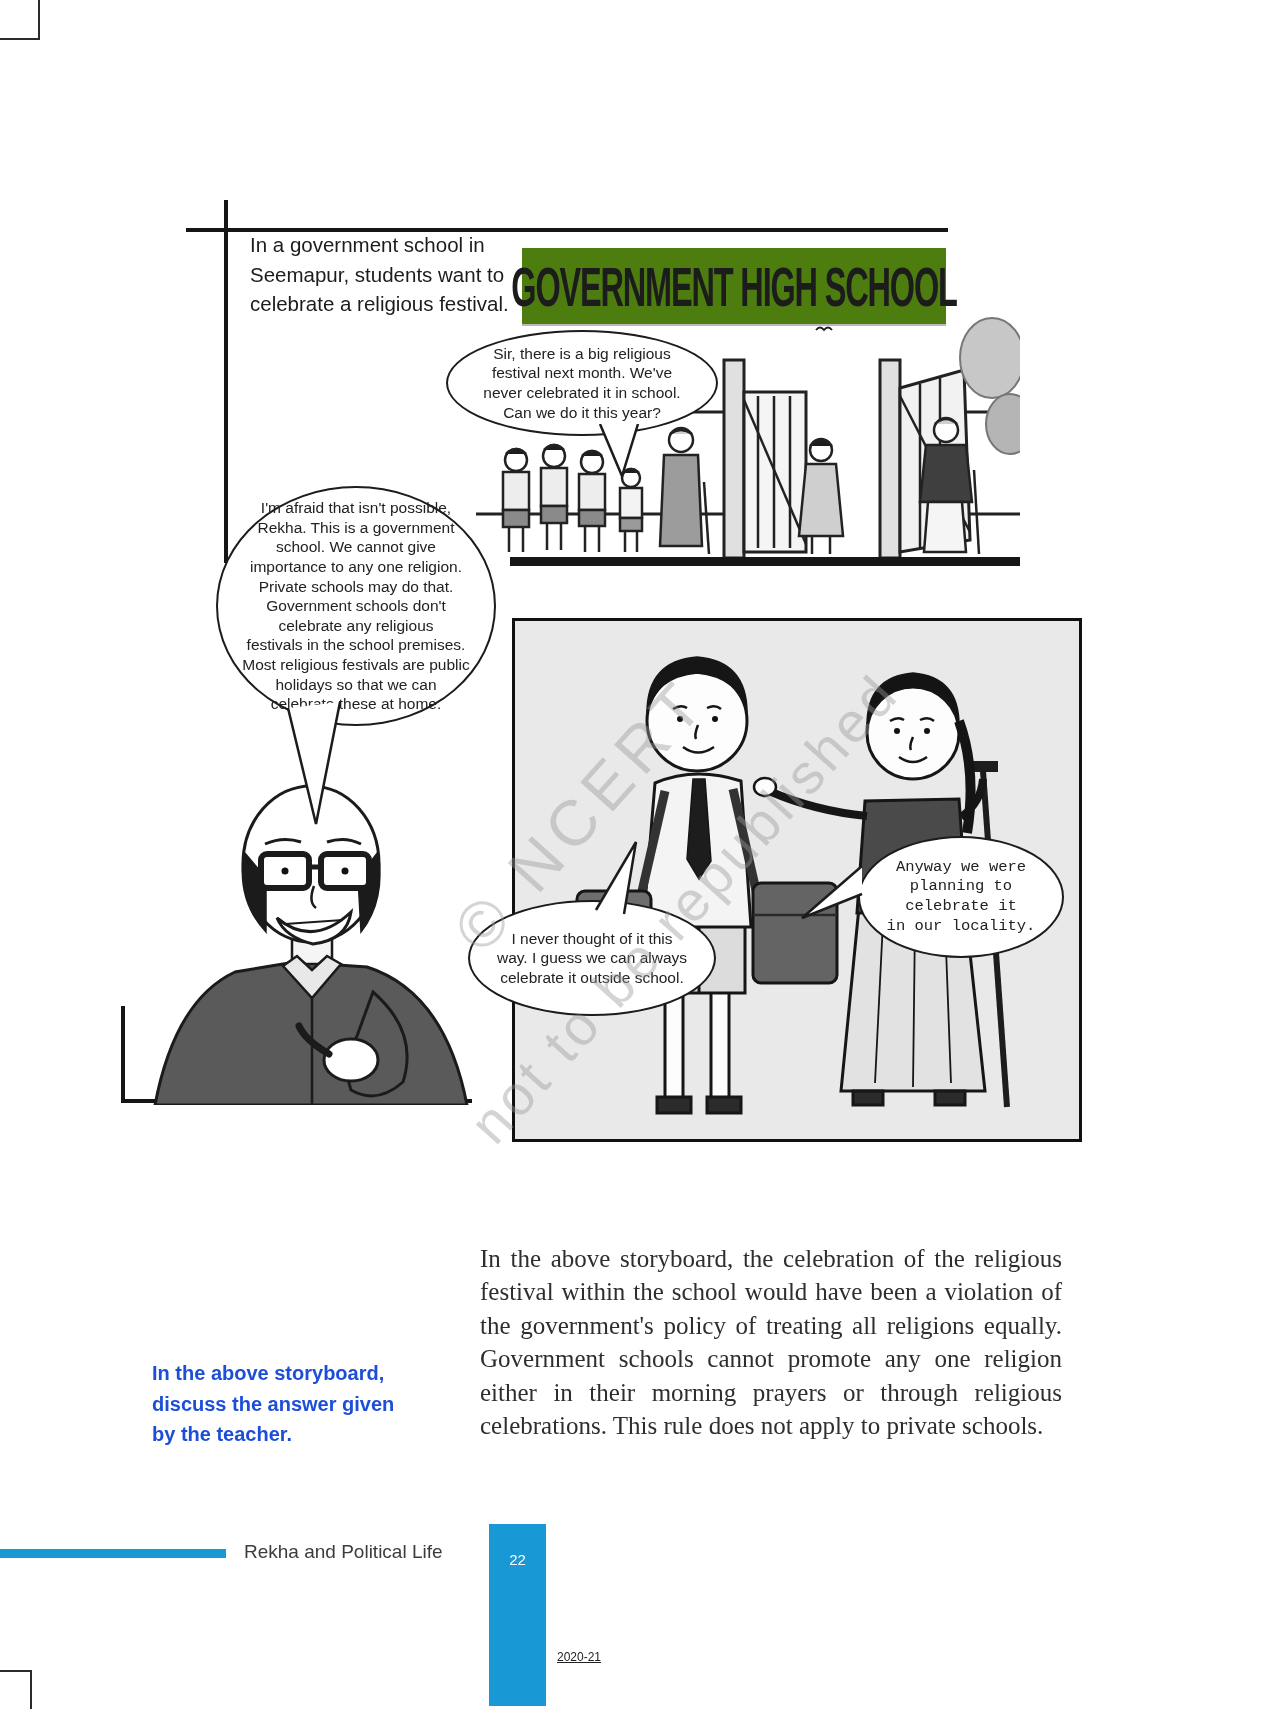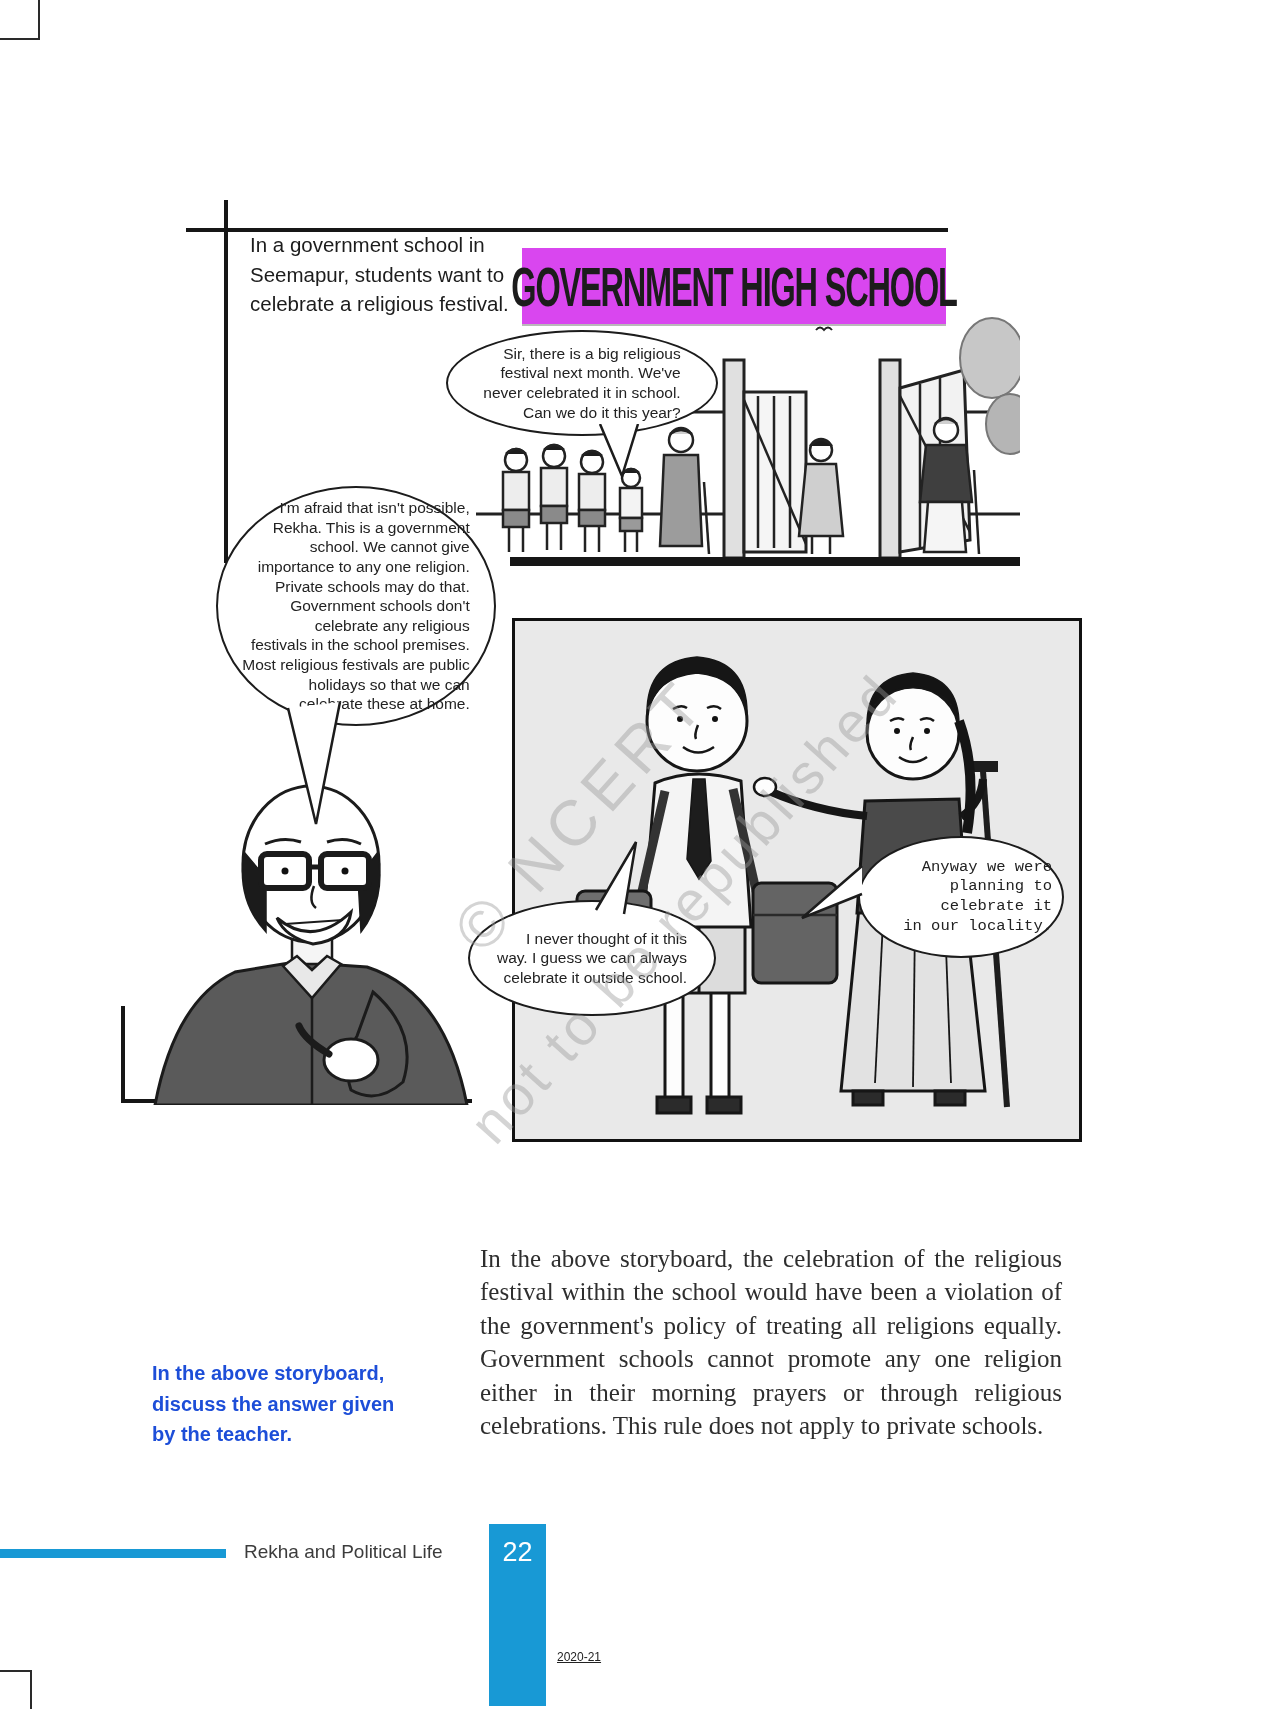--- a/index.html
+++ b/index.html
@@ -12,38 +12,38 @@
   .crop-bl{position:absolute;left:0;top:1670px;width:30px;height:39px;
            border-right:2px solid #2a2a2a;border-top:2px solid #2a2a2a;}
 
   
   .rule-h{position:absolute;left:186px;top:228px;width:762px;height:4px;background:#161616;z-index:0;}
   .rule-v{position:absolute;left:224px;top:200px;width:4px;height:363px;background:#161616;z-index:0;}
 
   .intro{position:absolute;left:250px;top:230px;width:280px;font-size:20.5px;line-height:29.5px;
          color:#1c1c1c;white-space:pre-line;z-index:2;}
 
-  .banner{position:absolute;left:522px;top:248px;width:424px;height:76px;background:#d946ef;
+  .banner{position:absolute;left:522px;top:248px;width:424px;height:76px;background:#4d7c0f;
           display:flex;align-items:center;justify-content:center;z-index:2;
           border-bottom:2px solid #b9b9b9;}
   .banner span{font-weight:700;font-size:56px;letter-spacing:-2px;color:#1c1c1c;white-space:nowrap;
                transform:scaleX(0.58);transform-origin:center;}
 
   .scene1{position:absolute;left:476px;top:300px;width:544px;height:272px;z-index:1;}
   .panel2{position:absolute;left:512px;top:618px;width:570px;height:524px;border:3px solid #111;
           box-sizing:border-box;background:#e9e9e9;z-index:1;}
   .teacher-fig{position:absolute;left:115px;top:760px;width:365px;height:345px;z-index:2;}
   .lframe-v{position:absolute;left:121px;top:1006px;width:4px;height:97px;background:#161616;z-index:1;}
   .lframe-h{position:absolute;left:121px;top:1099px;width:351px;height:4px;background:#161616;z-index:1;}
 
   
   .bubble{position:absolute;background:#fff;border:2.5px solid #1c1c1c;border-radius:50%;
           display:flex;align-items:center;justify-content:center;z-index:4;
           font-size:15.5px;line-height:19.6px;color:#222;}
-  .bubble .btxt{white-space:pre-line;text-align:right;padding:0 10px;}
+  .bubble .btxt{white-space:pre-line;text-align:center;padding:0 10px;}
   .b1{left:446px;top:330px;width:268px;height:102px;}
   .b2{left:216px;top:486px;width:276px;height:236px;}
   .b3{left:468px;top:900px;width:244px;height:112px;}
   .b4{left:858px;top:836px;width:202px;height:118px;font-family:Liberation Mono, monospace;}
   .tail{position:absolute;z-index:5;}
 
   
   .watermark{position:absolute;left:300px;top:560px;width:660px;height:600px;z-index:6;
              display:flex;flex-direction:column;align-items:center;justify-content:center;gap:70px;
              transform:rotate(-48deg);color:#9a9a9a;opacity:0.42;pointer-events:none;}
@@ -54,21 +54,21 @@
             font-size:25px;line-height:33.4px;color:#2e2e2e;text-align:justify;z-index:1;}
 
   .margin-note{position:absolute;left:152px;top:1358px;width:262px;font-weight:700;font-size:20px;
                line-height:30.5px;color:#1d4ed8;white-space:pre-line;z-index:1;}
 
   
   .footer-bar{position:absolute;left:0;top:1549px;width:226px;height:9px;background:#1899d5;}
   .footer-title{position:absolute;left:244px;top:1541px;font-size:19px;color:#3c3c3c;}
   .page-box{position:absolute;left:489px;top:1524px;width:57px;height:182px;background:#1899d5;
             text-align:center;}
-  .page-box span{display:inline-block;margin-top:13px;font-size:27px;color:#ffffff;}
+  .page-box span{display:inline-block;margin-top:27px;font-size:15px;color:#ffffff;}
   .edition{position:absolute;left:557px;top:1650px;width:160px;text-align:left;
            font-size:12px;color:#222;text-decoration:underline;}
 
   svg{display:block;}
 </style>
 </head>
 <body>
 
 <div id="page">
 

